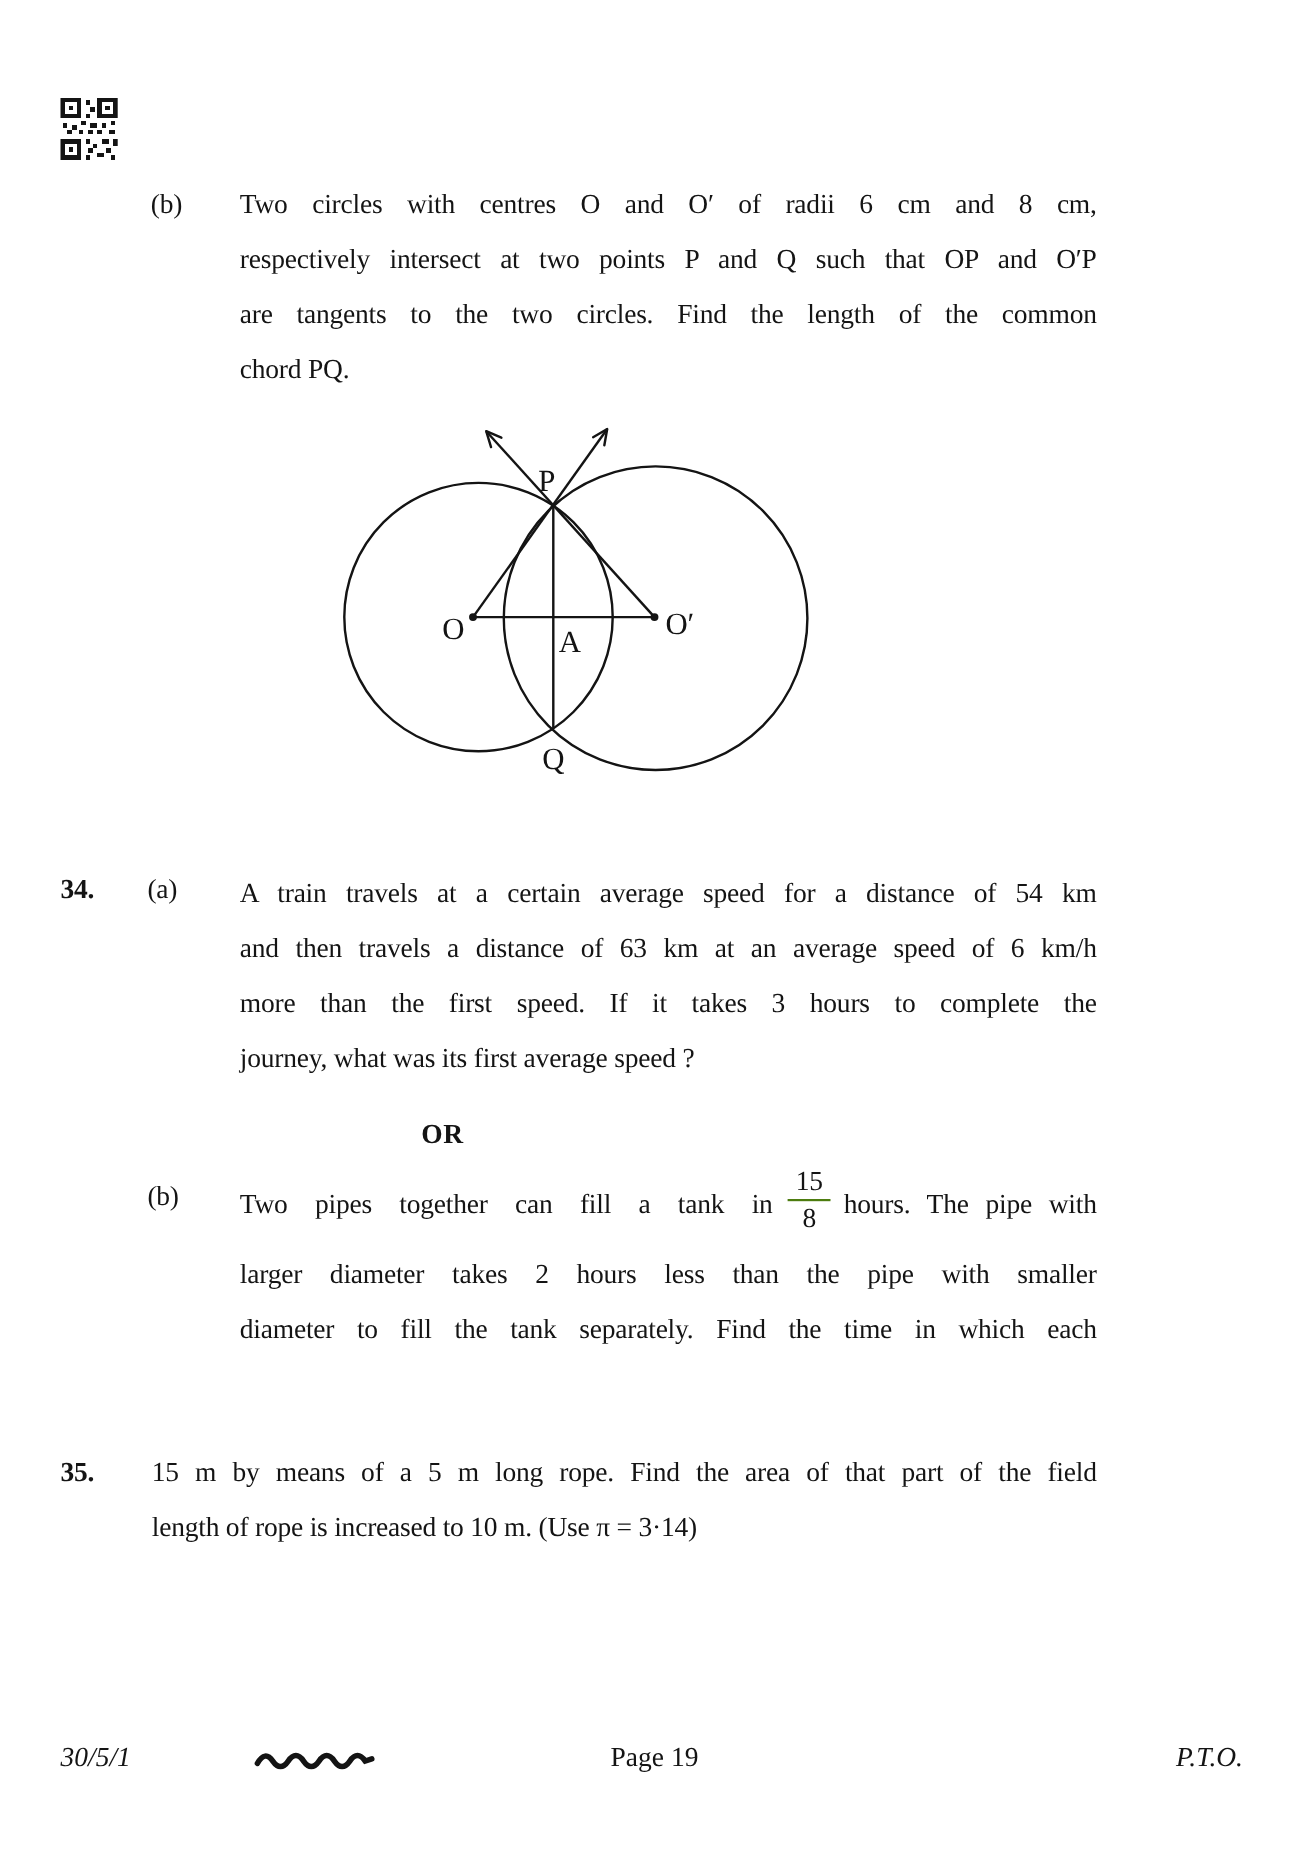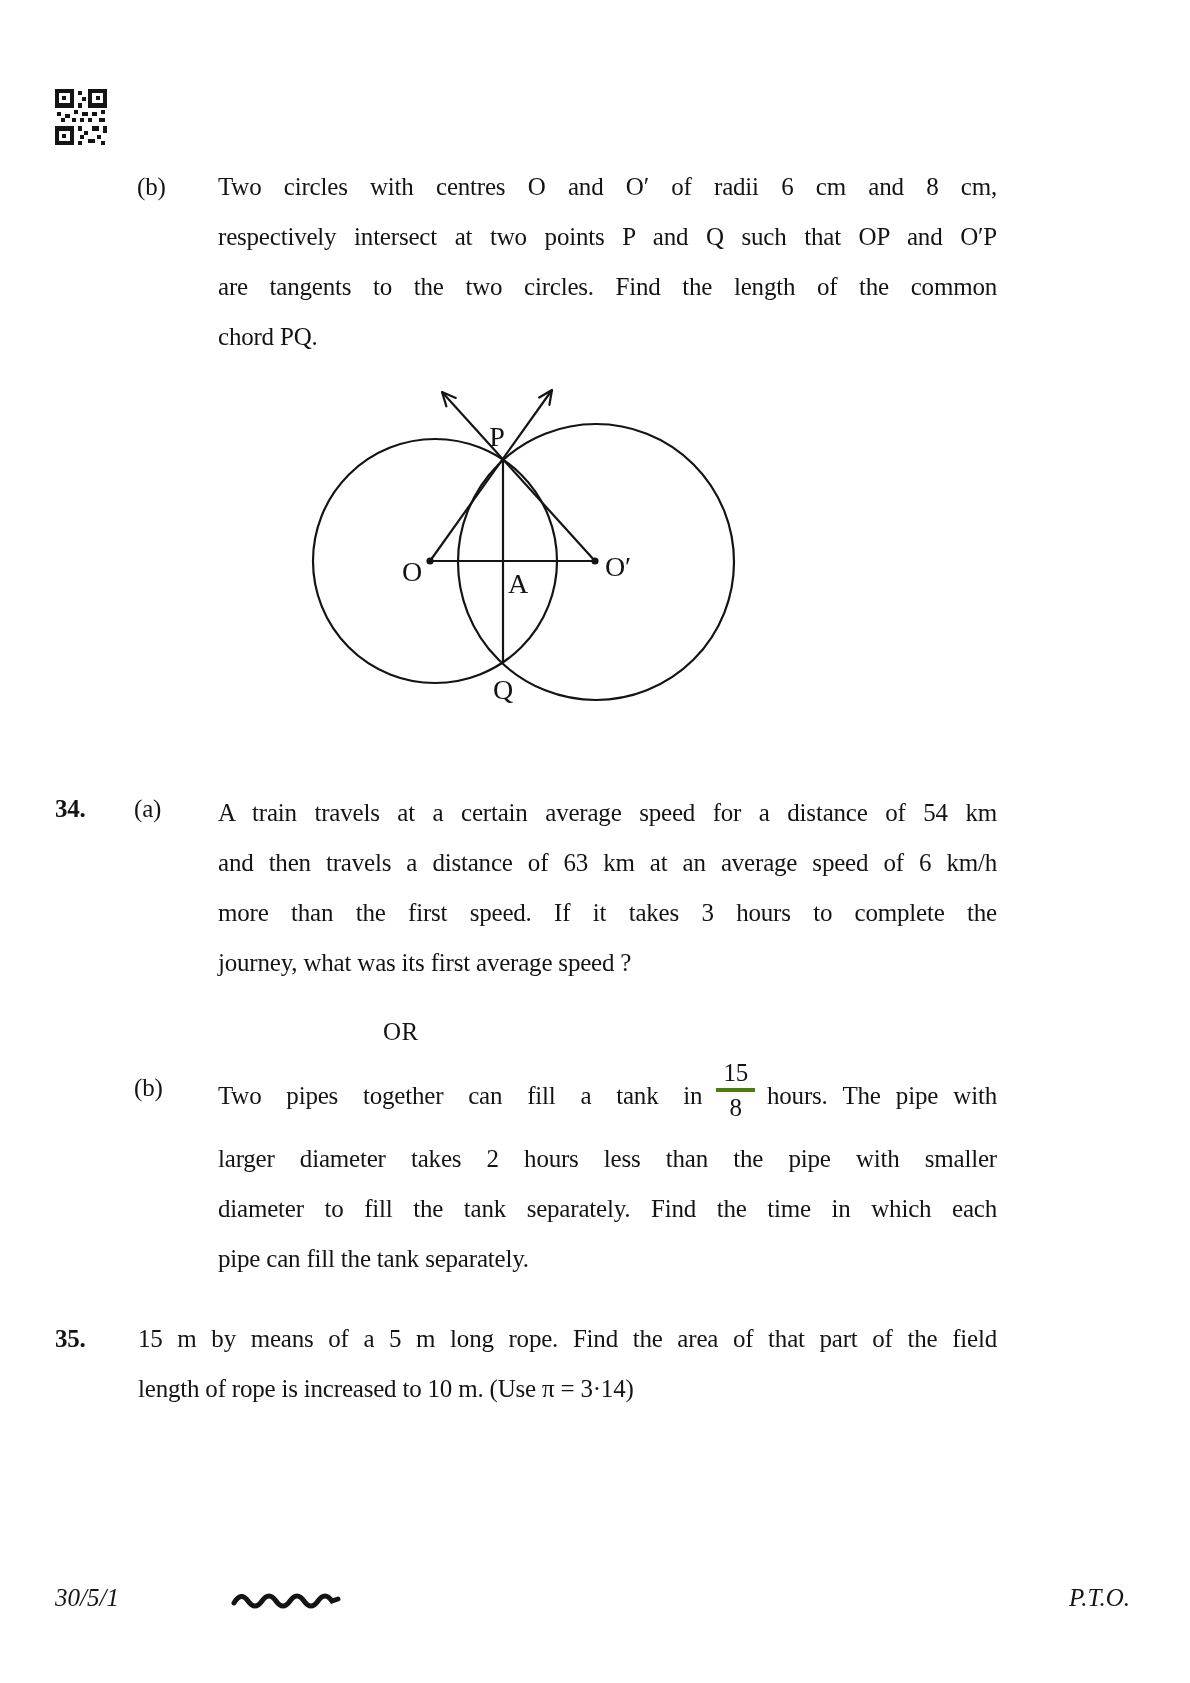--- a/index.html
+++ b/index.html
@@ -12,26 +12,26 @@
     color:#141414;
     font-size:25px;
     letter-spacing:-0.2px;
     overflow:hidden;
   }
   .abs{position:absolute;}
   .tline{line-height:50px;text-align:justify;text-align-last:justify;}
   .tline.last{text-align-last:left;}
   .qnum{font-weight:bold;}
   .partlabel{font-weight:normal;}
-  .or{font-weight:normal;letter-spacing:0.5px;}
+  .or{font-weight:bold;letter-spacing:0.5px;}
   .fracline{display:flex;align-items:flex-end;}
   .fracline .t1{flex:1 1 auto;line-height:50px;text-align:justify;text-align-last:justify;padding-right:14px;}
   .fracline .t2{flex:0 0 230px;line-height:50px;text-align:justify;text-align-last:justify;padding-left:12px;}
   .frac{flex:0 0 auto;display:inline-flex;flex-direction:column;align-items:center;}
-  .frac .num{display:block;line-height:27px;padding:0 7px 2px 7px;border-bottom:4px solid #4d7c0f;text-align:center;}
+  .frac .num{display:block;line-height:27px;padding:0 7px 2px 7px;border-bottom:2px solid #4d7c0f;text-align:center;}
   .frac .den{display:block;line-height:27px;padding-top:2px;text-align:center;}
   .footer-item{line-height:30px;letter-spacing:0;}
   .pto{font-style:italic;}
   svg text{font-family:"Liberation Serif","DejaVu Serif",serif;fill:#141414;}
 </style>
 </head>
 <body>
 
 <div class="page">
 
@@ -123,28 +123,28 @@
     <span class="t1">Two pipes together can fill a tank in</span>
     <span class="frac">
       <span class="num">15</span>
       <span class="den">8</span>
     </span>
     <span class="t2">hours. The pipe with</span>
   </div>
   <div class="abs" style="left:218px;top:1134px;width:779px;">
     <div class="tline">larger diameter takes 2 hours less than the pipe with smaller</div>
     <div class="tline">diameter to fill the tank separately. Find the time in which each</div>
-    <div class="tline last">pipe can fill the tank separately.</div>
   </div>
 
   <div class="abs qnum" style="left:55px;top:1314px;line-height:50px;">35.</div>
   <div class="abs" style="left:138px;top:1314px;width:859px;">
     <div class="tline">15 m by means of a 5 m long rope. Find the area of that part of the field</div>
     <div class="tline last">length of rope is increased to 10 m. (Use π = 3·14)</div>
   </div>
 
   <div class="abs footer-item" style="left:55px;top:1583px;font-style:italic;">30/5/1</div>
   <svg class="abs" style="left:230px;top:1591px;" width="114" height="20" viewBox="0 0 114 20">
     <path d="M4,12 Q11,0 18,10 T32,10 T46,10 T60,10 T74,10 T88,10 T102,10 L108,8" fill="none" stroke="#141414" stroke-width="5" stroke-linecap="round"></path>
   </svg>
+  <div class="abs footer-item" style="left:0;right:0;top:1583px;text-align:center;">Page 19</div>
   <div class="abs footer-item pto" style="right:60px;top:1583px;">P.T.O.</div>
 
 </div>
 
 </body></html>

